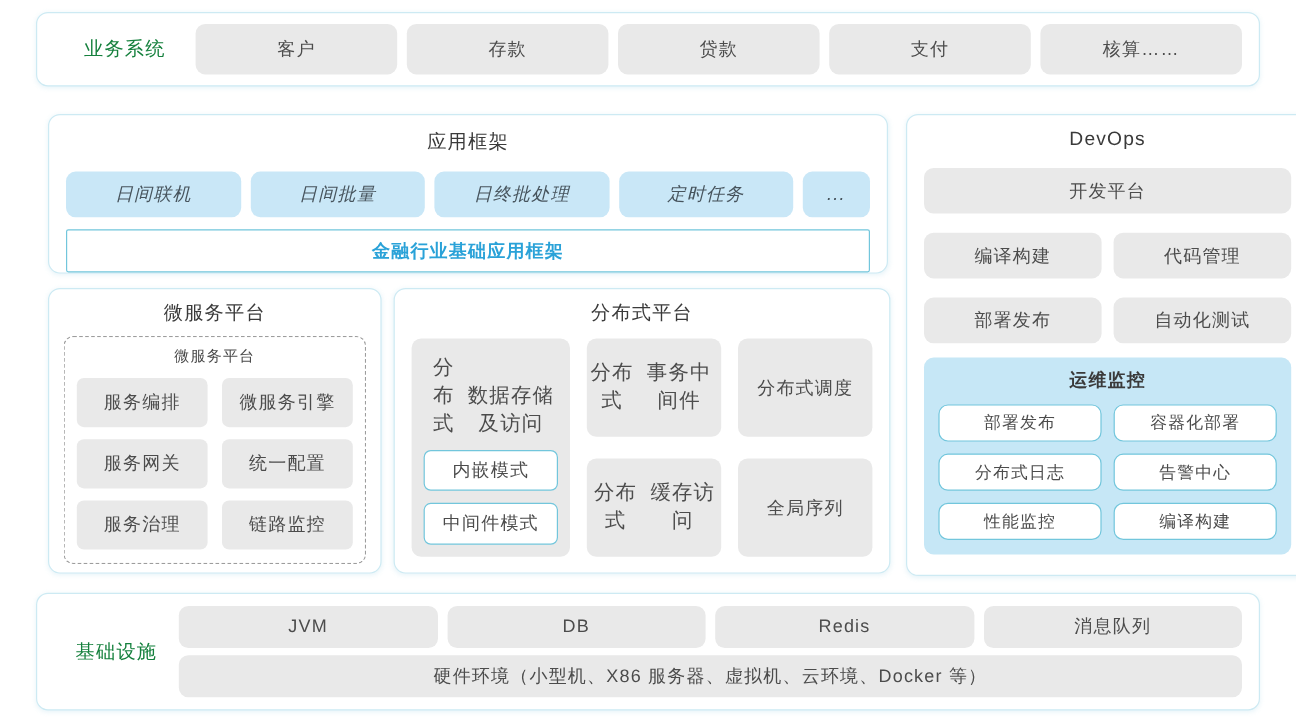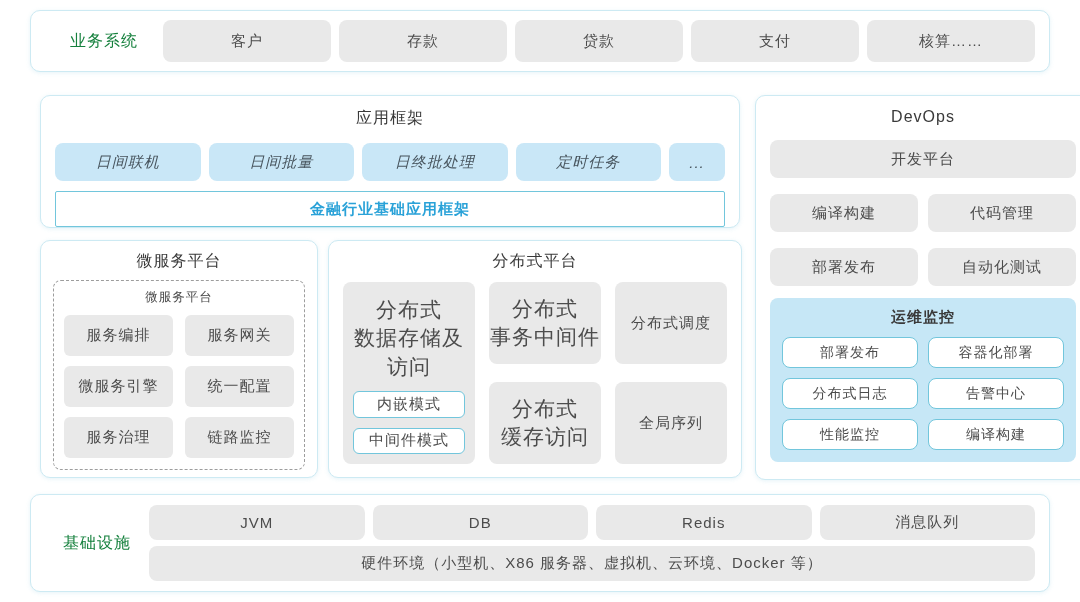--- a/index.html
+++ b/index.html
@@ -99,21 +99,21 @@
   
   #dist { left:328px; top:240px; width:414px; height:238px; padding:10px 14px; }
   .dist-grid { display:flex; gap:14px; margin-top:10px; height:182px; }
   .storage-col {
     flex:1;
     background:#e9e9e9;
     border-radius:8px;
     display:flex; flex-direction:column; align-items:center;
     padding:14px 10px 10px;
   }
-  .two-line { display:flex; flex-direction:column; line-height:1.35; text-align:center; font-size:21px; color:#4c4c4c; letter-spacing:1px; }
+  .two-line { display:flex; flex-direction:row; line-height:1.35; text-align:center; font-size:17px; color:#4c4c4c; letter-spacing:1px;align-items:flex-end; }
   .storage-col .mode {
     width:100%; height:48px; margin-top:10px;
     border-radius:6px; font-size:15px;
   }
   .dist-col { flex:1; display:flex; flex-direction:column; gap:18px; }
   .dist-col .box { flex:1; }
 
   
   #infra { left:30px; top:494px; width:1020px; height:98px; display:flex; align-items:center; padding:0 14px; }
   #infra .side-label { width:104px; }
@@ -171,22 +171,22 @@
       </div>
     </div>
   </section>
 
   <section class="panel" id="micro">
     <div class="panel-title">微服务平台</div>
     <div class="dashed-wrap">
       <div class="inner-title">微服务平台</div>
       <div class="grid2">
         <div class="box gray">服务编排</div>
+        <div class="box gray">微服务引擎</div>
         <div class="box gray">服务网关</div>
-        <div class="box gray">微服务引擎</div>
         <div class="box gray">统一配置</div>
         <div class="box gray">服务治理</div>
         <div class="box gray">链路监控</div>
       </div>
     </div>
   </section>
 
   <section class="panel" id="dist">
     <div class="panel-title">分布式平台</div>
     <div class="dist-grid">

